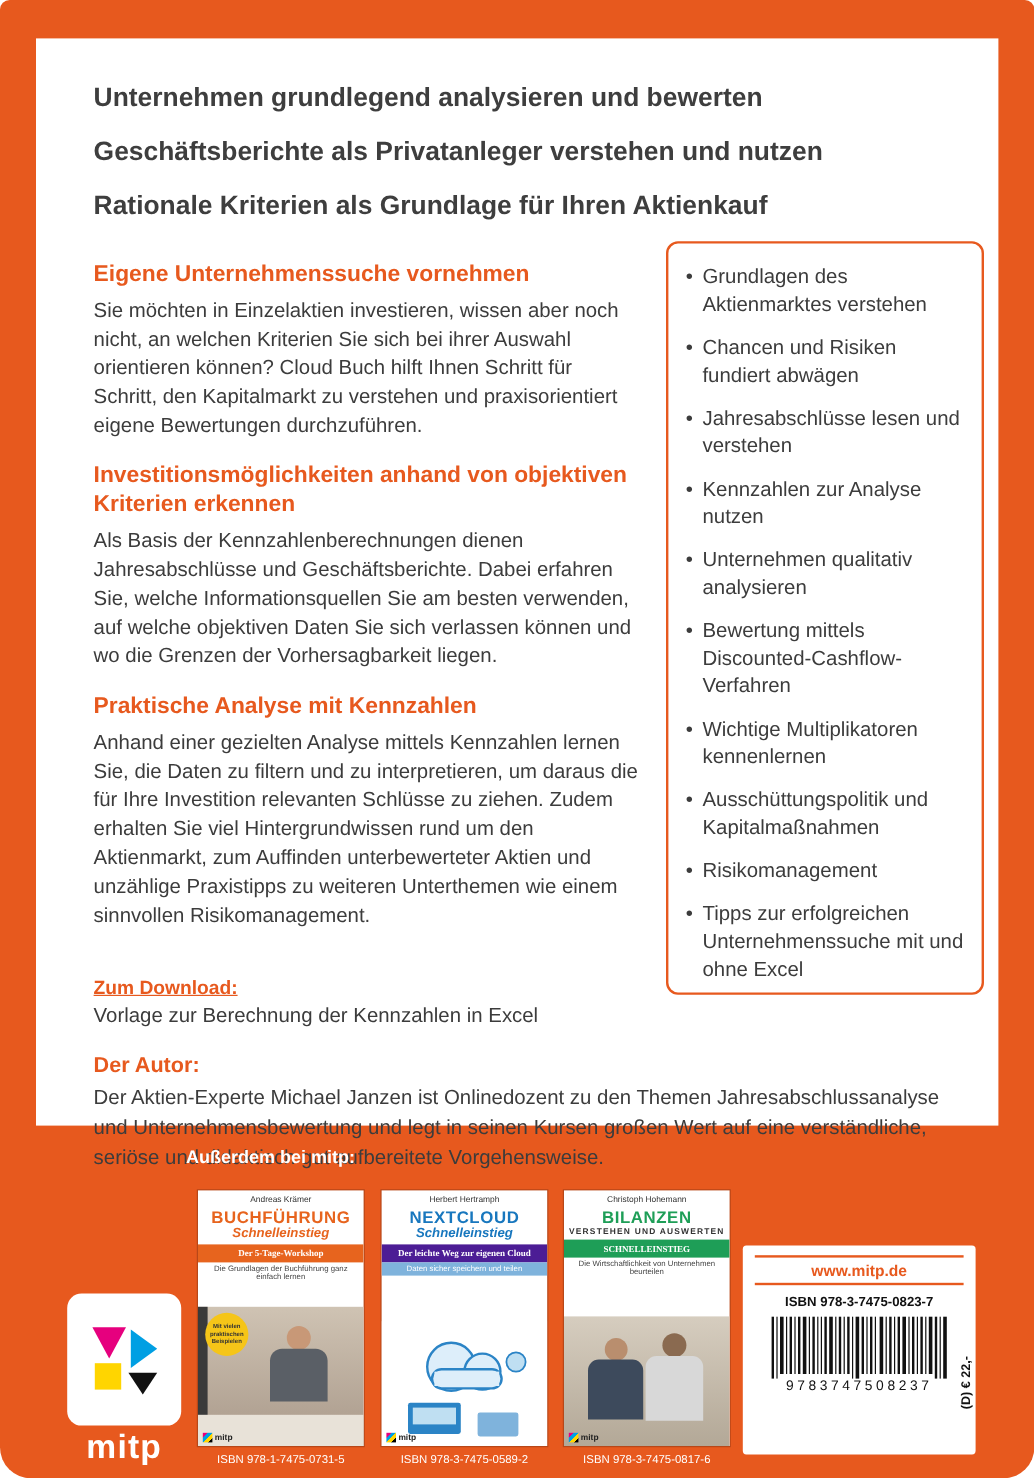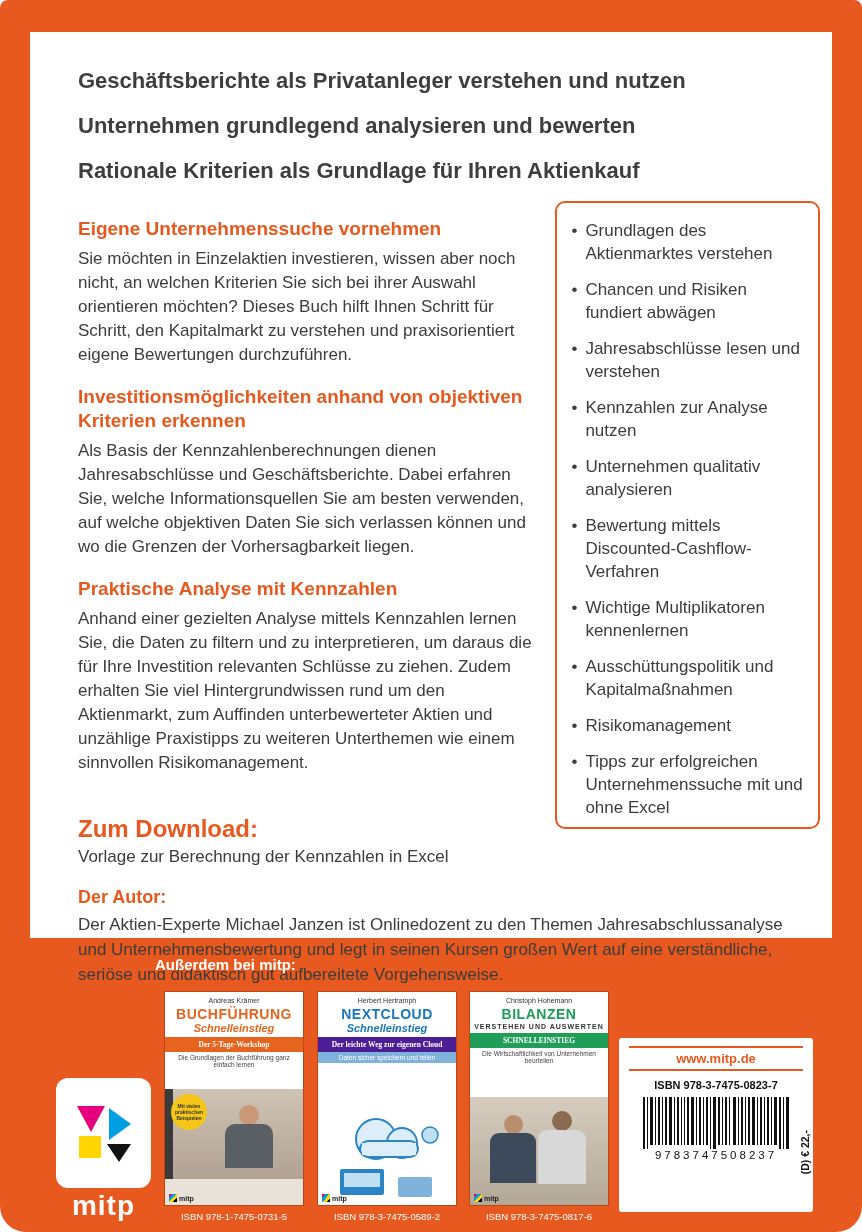--- a/index.html
+++ b/index.html
@@ -9,21 +9,21 @@
   .content { position:absolute; left:30px; top:32px; width:802px; height:906px; background:#fff; }
 
   .headline { padding:26px 0 0 48px; }
   .headline div { font-size:22px; font-weight:bold; color:#3E3E3E; line-height:45px; }
 
   .cols { display:flex; padding:6px 12px 0 48px; }
   .leftcol { width:462px; }
   .leftcol h2 { color:#E7591E; font-size:19px; line-height:24px; margin:18px 0 6px; }
   .leftcol p { font-size:17px; line-height:24px; color:#3C3C3C; }
   .download { margin-top:40px; }
-  .download .lbl { color:#E7591E; font-size:24px; font-weight:bold; }
+  .download .lbl { color:#E7591E; font-size:16px; font-weight:bold;text-decoration:underline; }
   .download .txt { font-size:17px; color:#3C3C3C; margin-top:4px; }
 
   .sidebox { margin-left:22px; width:268px; border:2px solid #E7591E; border-radius:10px;
              padding:16px 14px; height:628px; margin-top:2px; }
   .sidebox ul { list-style:none; }
   .sidebox li { position:relative; padding-left:14px; font-size:17px; line-height:23px;
                 color:#3C3C3C; margin-bottom:13px; }
   .sidebox li::before { content:"•"; position:absolute; left:0; color:#3C3C3C; }
 
   .authorblk { padding:20px 34px 0 48px; }
@@ -83,29 +83,29 @@
   .price { position:absolute; right:2px; top:92px; writing-mode:vertical-rl; transform:rotate(180deg);
            font-size:10.5px; font-weight:bold; color:#111; }
 </style>
 </head>
 <body>
 
 <div class="page">
   <div class="content">
 
     <div class="headline">
+      <div>Unternehmen grundlegend analysieren und bewerten</div>
       <div>Geschäftsberichte als Privatanleger verstehen und nutzen</div>
-      <div>Unternehmen grundlegend analysieren und bewerten</div>
       <div>Rationale Kriterien als Grundlage für Ihren Aktienkauf</div>
     </div>
 
     <div class="cols">
       <div class="leftcol">
         <h2>Eigene Unternehmenssuche vornehmen</h2>
-        <p>Sie möchten in Einzelaktien investieren, wissen aber noch nicht, an welchen Kriterien Sie sich bei ihrer Auswahl orientieren möchten? Dieses Buch hilft Ihnen Schritt für Schritt, den Kapitalmarkt zu verstehen und praxisorientiert eigene Bewertungen durchzuführen.</p>
+        <p>Sie möchten in Einzelaktien investieren, wissen aber noch nicht, an welchen Kriterien Sie sich bei ihrer Auswahl orientieren können? Cloud Buch hilft Ihnen Schritt für Schritt, den Kapitalmarkt zu verstehen und praxisorientiert eigene Bewertungen durchzuführen.</p>
         <h2>Investitionsmöglichkeiten anhand von objektiven Kriterien erkennen</h2>
         <p>Als Basis der Kennzahlenberechnungen dienen Jahresabschlüsse und Geschäftsberichte. Dabei erfahren Sie, welche Informationsquellen Sie am besten verwenden, auf welche objektiven Daten Sie sich verlassen können und wo die Grenzen der Vorhersagbarkeit liegen.</p>
         <h2>Praktische Analyse mit Kennzahlen</h2>
         <p>Anhand einer gezielten Analyse mittels Kennzahlen lernen Sie, die Daten zu filtern und zu interpretieren, um daraus die für Ihre Investition relevanten Schlüsse zu ziehen. Zudem erhalten Sie viel Hintergrundwissen rund um den Aktienmarkt, zum Auffinden unterbewerteter Aktien und unzählige Praxistipps zu weiteren Unterthemen wie einem sinnvollen Risikomanagement.</p>
         <div class="download">
           <div class="lbl">Zum Download:</div>
           <div class="txt">Vorlage zur Berechnung der Kennzahlen in Excel</div>
         </div>
       </div>
 

